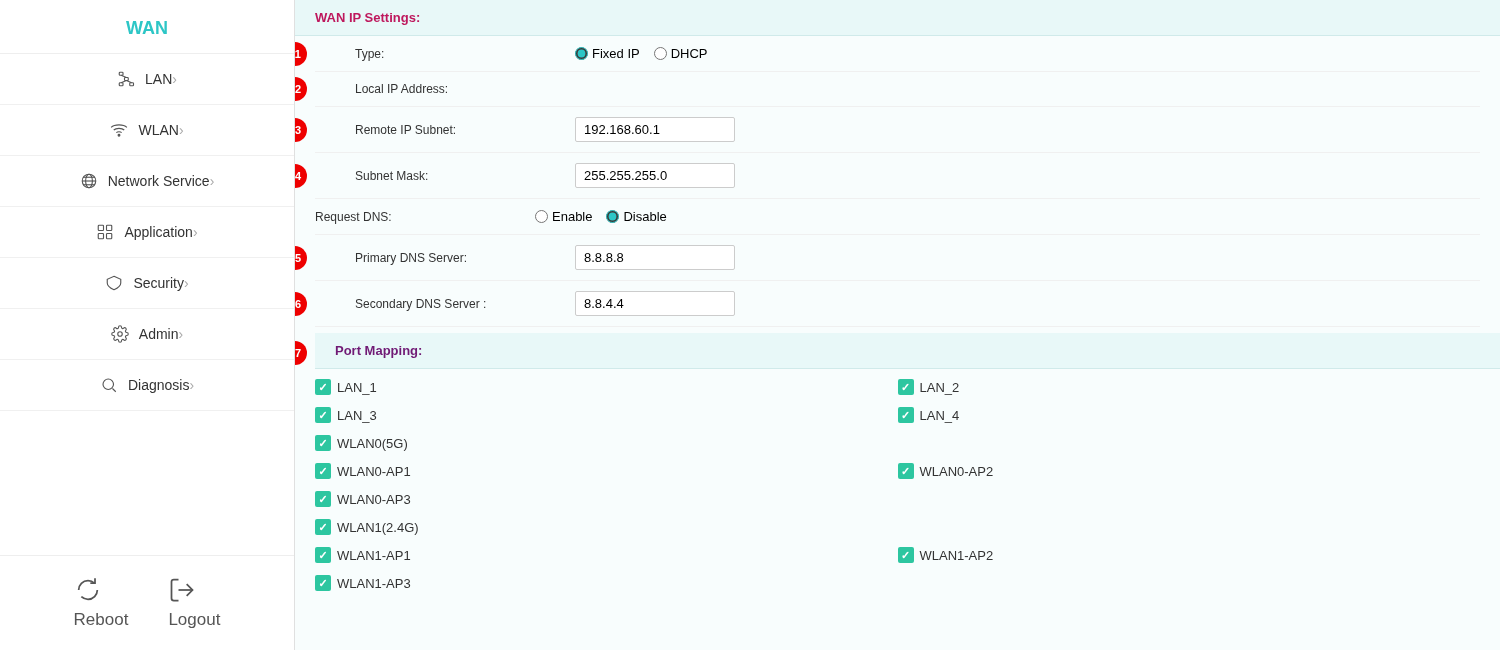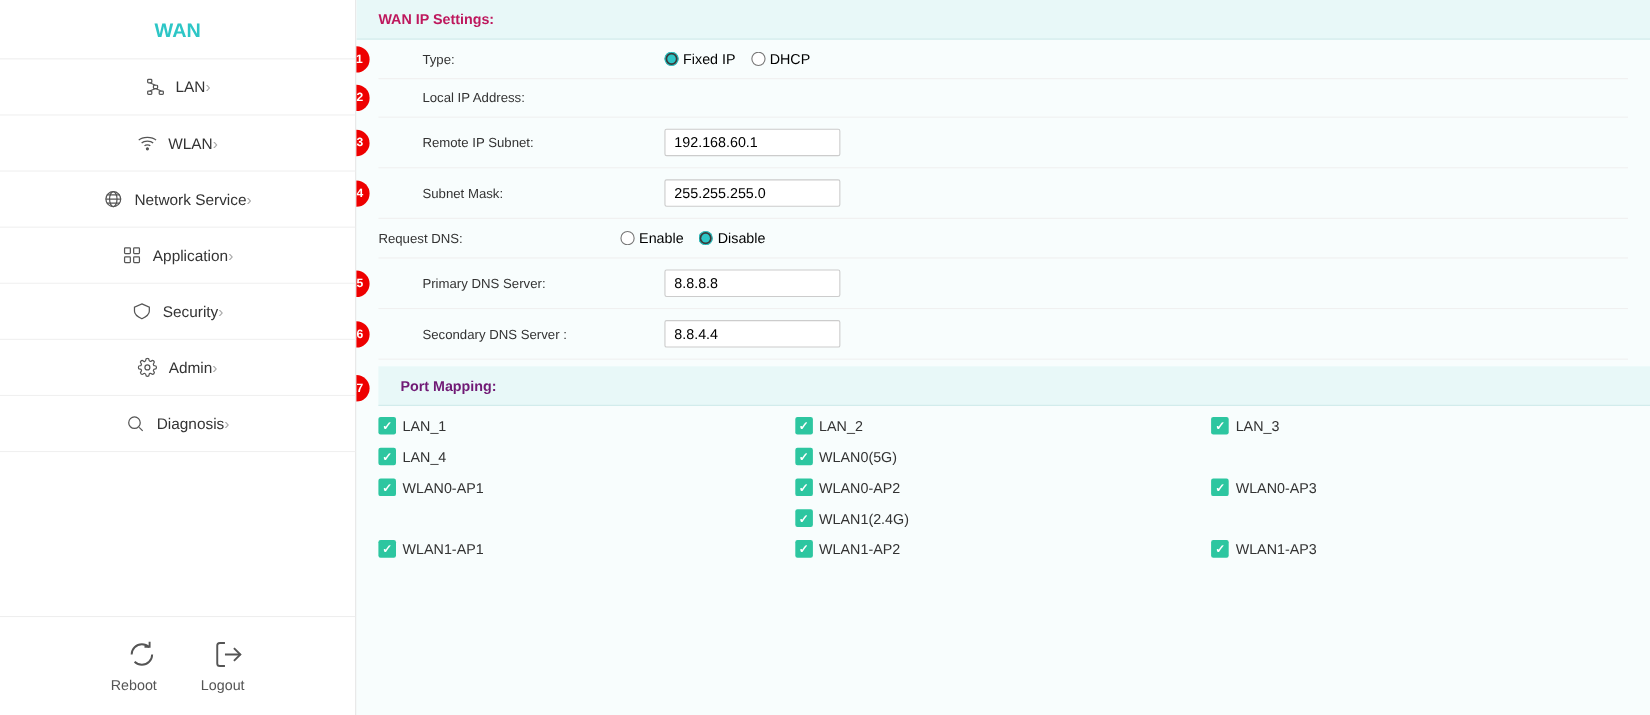--- a/index.html
+++ b/index.html
@@ -1,20 +1,20 @@
 <!DOCTYPE html>
 <html><head>
   <meta charset="utf-8">
   <style>
     * { box-sizing: border-box; margin: 0; padding: 0; }
     body { font-family: Arial, sans-serif; font-size: 13px; background: #f0f8f8; display: flex; height: 650px; overflow: hidden; }
 
     
     .sidebar {
-      width: 324px;
+      width: 295px;
       background: #fff;
       border-right: 1px solid #e0e0e0;
       display: flex;
       flex-direction: column;
       height: 650px;
     }
     .sidebar-title {
       text-align: center;
       color: #2dc6c6;
       font-size: 18px;
@@ -40,25 +40,25 @@
       margin-top: auto;
       display: flex;
       justify-content: center;
       gap: 40px;
       padding: 20px;
       border-top: 1px solid #eee;
     }
     .sidebar-action {
       display: flex;
       flex-direction: column;
-      align-items: flex-end;
+      align-items: flex-start;
       gap: 6px;
       cursor: pointer;
       color: #555;
-      font-size: 13px;
+      font-size: 17px;
     }
     .sidebar-action svg { width: 28px; height: 28px; stroke: #555; stroke-width: 1.5; fill: none; }
 
     
     .main-content {
       flex: 1;
       overflow-y: auto;
       padding: 0;
       background: #f8fdfd;
     }
@@ -144,21 +144,21 @@
       padding: 10px 20px;
       font-weight: bold;
       font-size: 13px;
       color: #701a75;
       margin-top: 4px;
       border-bottom: 1px solid #d0eaea;
     }
 
     .port-grid {
       display: grid;
-      grid-template-columns: 1fr 1fr 1fr;
+      grid-template-columns: 1fr 1fr;
       gap: 0;
       padding: 4px 20px;
     }
 
     .port-item {
       display: flex;
       align-items: center;
       gap: 6px;
       padding: 6px 0;
       color: #333;

